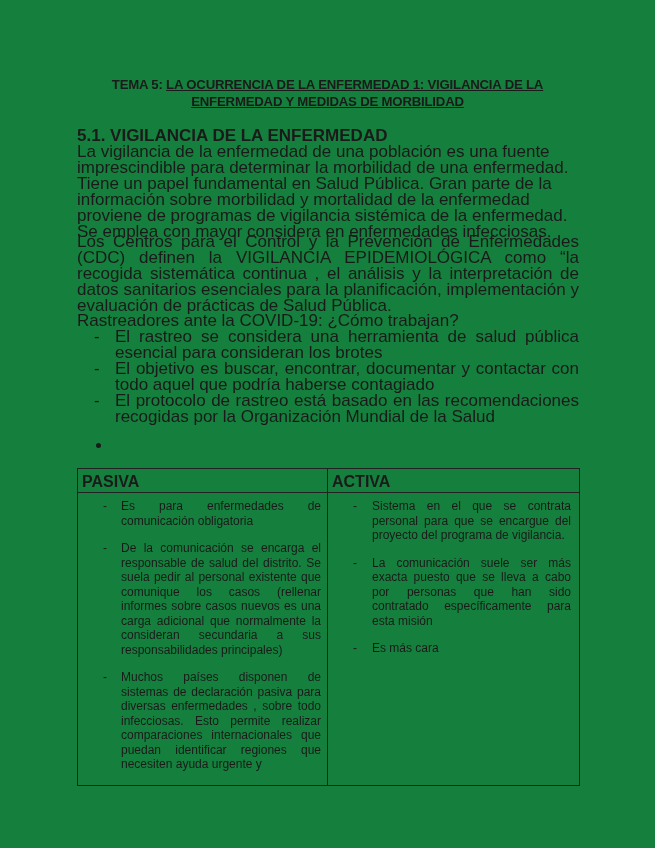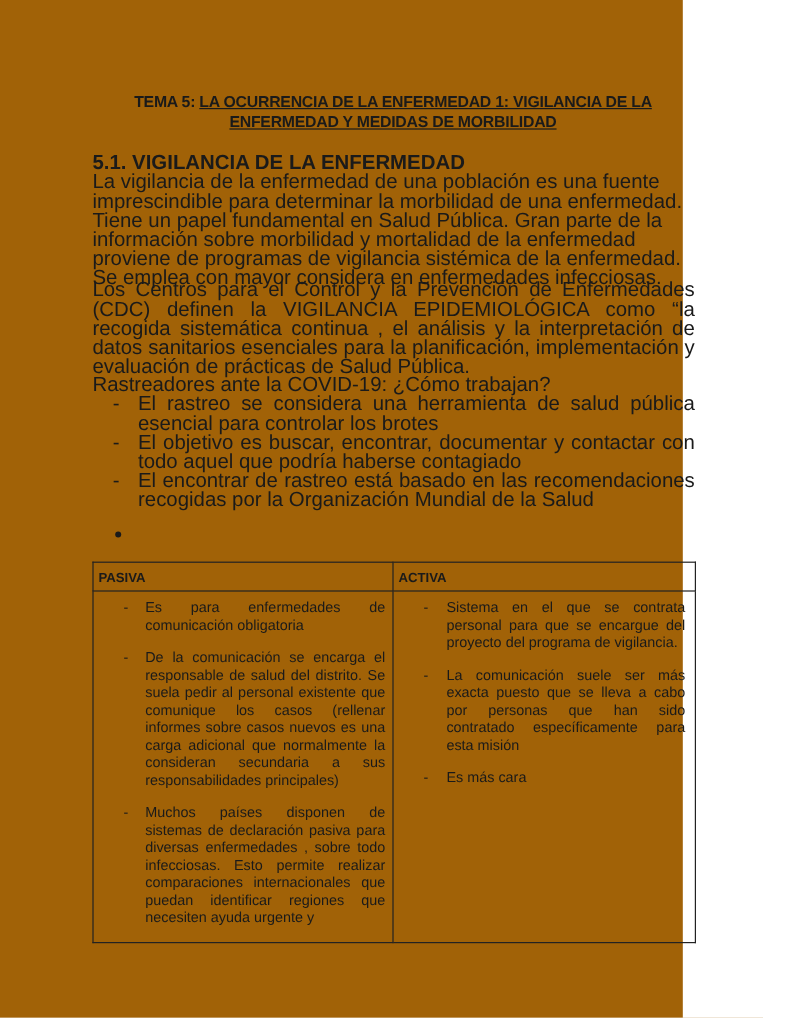--- a/index.html
+++ b/index.html
@@ -1,41 +1,41 @@
 <!DOCTYPE html>
 <html><head>
 <meta charset="utf-8">
 <style>
   html, body { margin: 0; padding: 0; background: #ffffff; }
   body {
     width: 655px; height: 848px; position: relative; overflow: hidden;
     font-family: "Liberation Sans", sans-serif; color: #1a1a1a;
   }
-  .page { position: absolute; left: 0; top: 0; width: 569px; height: 848px; background: #a16207; }
+  .page { position: absolute; left: 0; top: 0; width: 655px; height: 848px; background: #15803d; }
   .title {
     position: absolute; left: 70px; top: 76px; width: 515px;
     text-align: center; font-weight: bold; font-size: 13.2px; line-height: 17px;
     letter-spacing: -0.2px;
   }
   .title .u { text-decoration: underline; }
   .block { position: absolute; left: 77px; width: 502px; font-size: 17px; line-height: 16px; }
   .h2 { font-weight: bold; }
   .justify { text-align: justify; }
   .rast-title { font-weight: normal; }
   .dash-list { list-style: none; margin: 0; padding: 0; }
   .dash-list li { position: relative; padding-left: 38px; text-align: justify; }
   .dash-list li::before { content: "-"; position: absolute; left: 17px; top: 0; }
   .bullet-head { position: absolute; left: 96px; top: 438px; font-size: 12.2px; font-weight: bold; line-height: 16px; }
   .bullet-head .dot { display: inline-block; width: 5px; height: 5px; border-radius: 50%; background: #1a1a1a; vertical-align: middle; margin-right: 13px; margin-top: -2px; }
   table.cmp {
     position: absolute; left: 77px; top: 468px; width: 503px; height: 297px;
     border-collapse: collapse; font-size: 12px; line-height: 14.5px;
   }
   table.cmp th, table.cmp td { border: 1.5px solid #222; vertical-align: top; }
-  table.cmp th { text-align: left; font-weight: bold; height: 24px; padding: 6px 4px 0 4px; box-sizing: border-box; font-size: 11px; }
+  table.cmp th { text-align: left; font-weight: bold; height: 24px; padding: 6px 4px 0 4px; box-sizing: border-box; font-size: 16px; }
   table.cmp td { padding: 6px 6px 0 6px; }
   table.cmp col.c1 { width: 250px; }
   .cell-list { list-style: none; margin: 0; padding: 0; }
   .cell-list li { position: relative; padding-left: 37px; padding-right: 0; text-align: justify; margin-bottom: 13px; }
   .cell-list li::before { content: "-"; position: absolute; left: 19px; top: 0; }
   .cell-list.right li { padding-left: 38px; padding-right: 2px; }
   .cell-list.right li::before { left: 19px; }
 </style>
 </head>
 <body>
@@ -51,23 +51,23 @@
     <div>La vigilancia de la enfermedad de una población es una fuente imprescindible para determinar la morbilidad de una enfermedad.</div>
     <div>Tiene un papel fundamental en Salud Pública. Gran parte de la información sobre morbilidad y mortalidad de la enfermedad proviene de programas de vigilancia sistémica de la enfermedad.</div>
     <div>Se emplea con mayor considera en enfermedades infecciosas.</div>
   </div>
 
   <div class="block justify" style="top:234px;">Los Centros para el Control y la Prevención de Enfermedades (CDC) definen la VIGILANCIA EPIDEMIOLÓGICA como “la recogida sistemática continua , el análisis y la interpretación de datos sanitarios esenciales para la planificación, implementación y evaluación de prácticas de Salud Pública.</div>
 
   <div class="block" style="top:313px;">
     <div><span class="rast-title">Rastreadores ante la COVID-19: ¿Cómo trabajan</span><span>?</span></div>
     <ul class="dash-list">
-      <li>El rastreo se considera una herramienta de salud pública esencial para controlar los brotes</li>
+      <li>El rastreo se considera una herramienta de salud pública esencial para consideran los brotes</li>
       <li>El objetivo es buscar, encontrar, documentar y contactar con todo aquel que podría haberse contagiado</li>
-      <li>El encontrar de rastreo está basado en las recomendaciones recogidas por la Organización Mundial de la Salud</li>
+      <li>El protocolo de rastreo está basado en las recomendaciones recogidas por la Organización Mundial de la Salud</li>
     </ul>
   </div>
 
   <div class="bullet-head">
     <span class="dot"></span>
   </div>
 
   <table class="cmp">
     <colgroup>
         <col class="c1">

